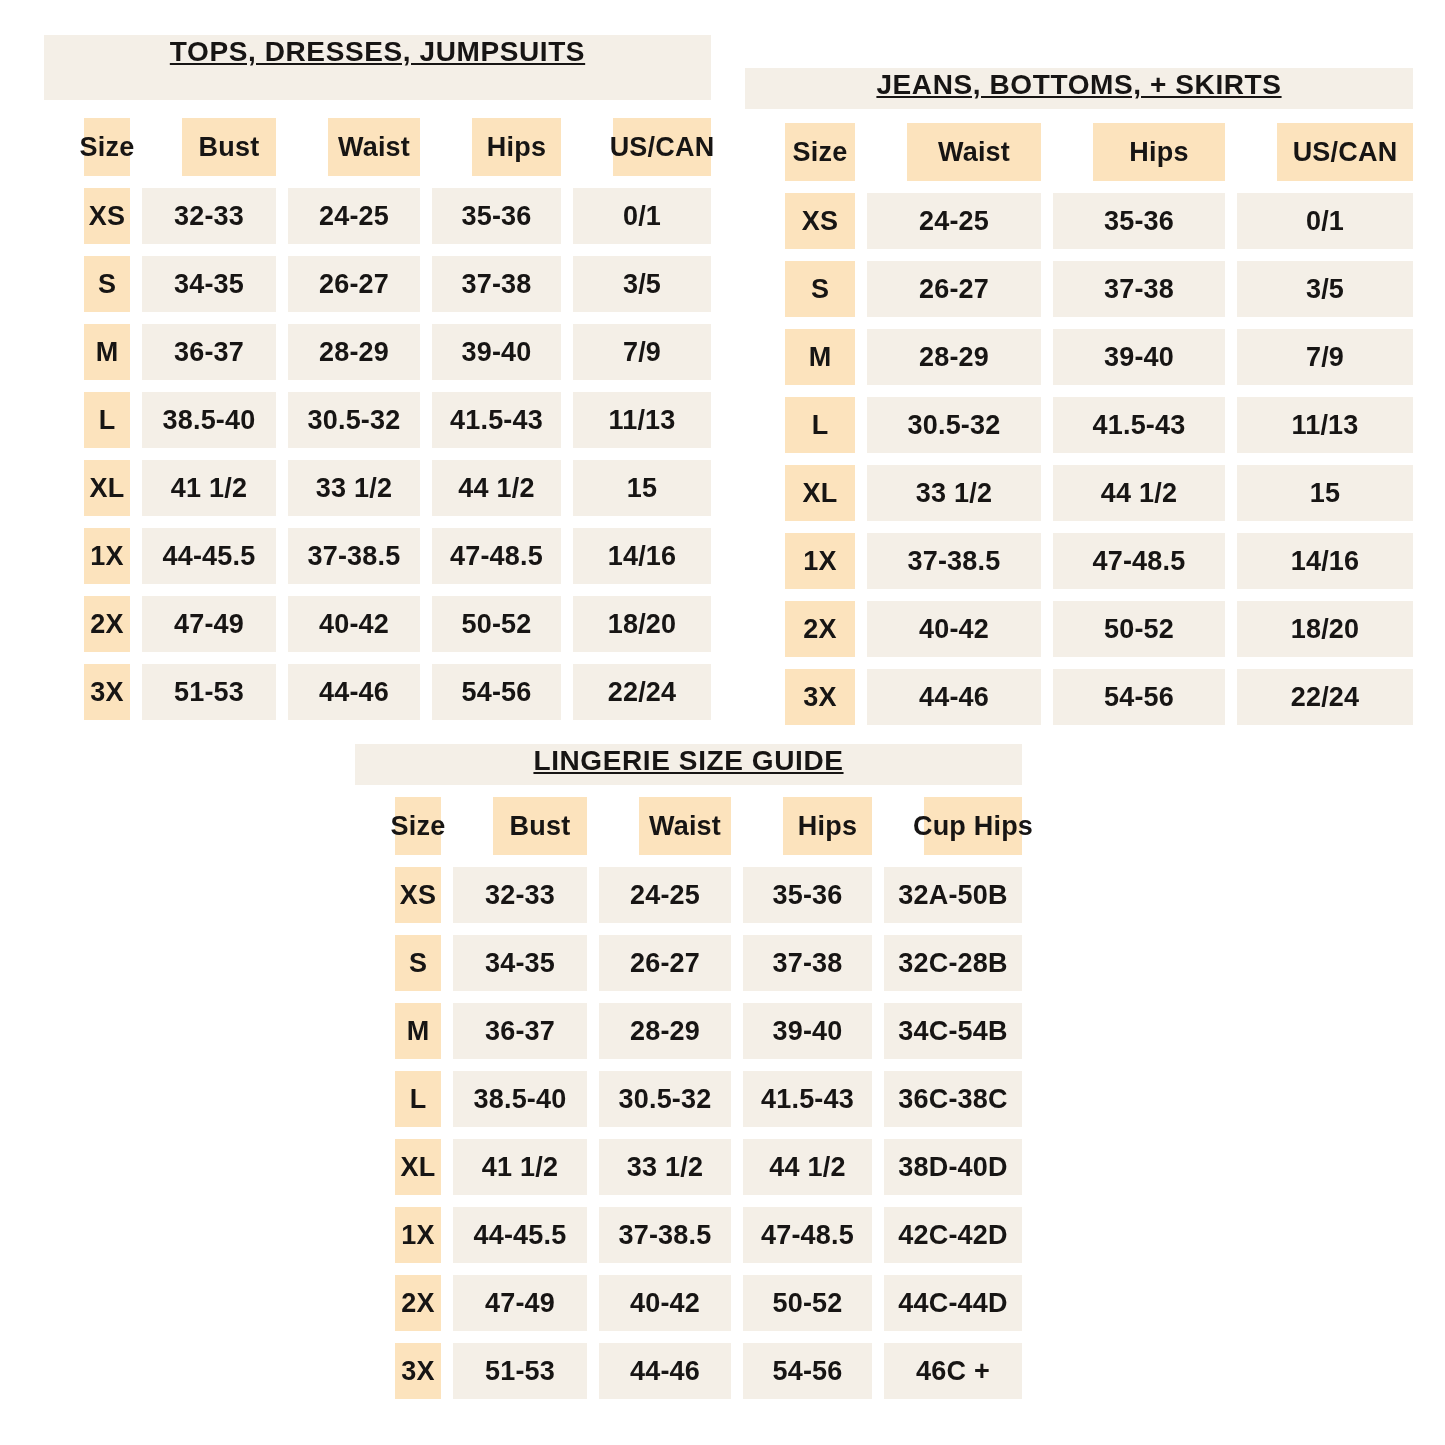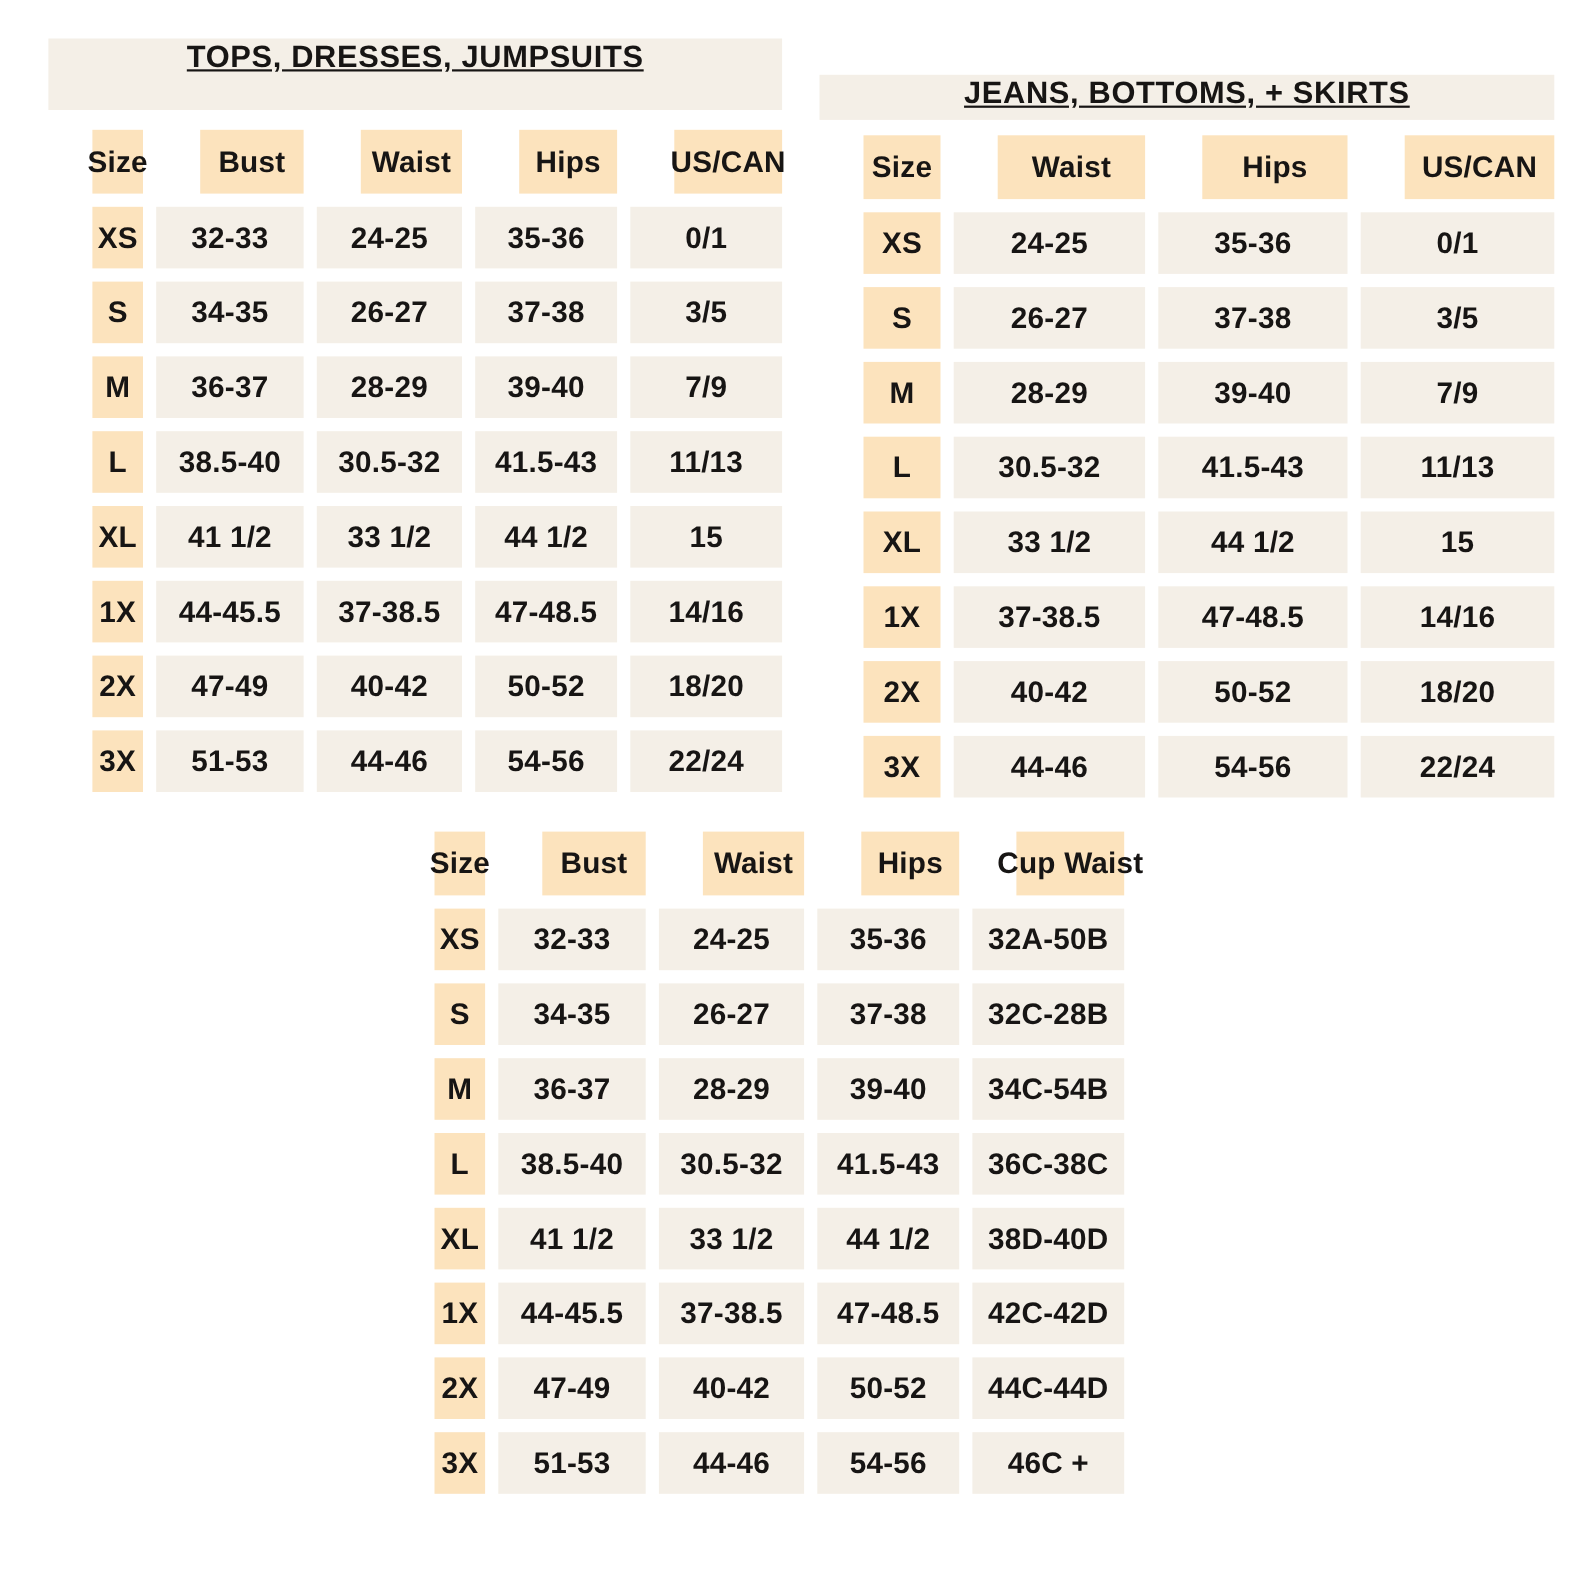--- a/index.html
+++ b/index.html
@@ -85,22 +85,25 @@
       <div class="trow"><div class="cell peach">M</div><div class="cell">28-29</div><div class="cell">39-40</div><div class="cell">7/9</div></div>
       <div class="trow"><div class="cell peach">L</div><div class="cell">30.5-32</div><div class="cell">41.5-43</div><div class="cell">11/13</div></div>
       <div class="trow"><div class="cell peach">XL</div><div class="cell">33 1/2</div><div class="cell">44 1/2</div><div class="cell">15</div></div>
       <div class="trow"><div class="cell peach">1X</div><div class="cell">37-38.5</div><div class="cell">47-48.5</div><div class="cell">14/16</div></div>
       <div class="trow"><div class="cell peach">2X</div><div class="cell">40-42</div><div class="cell">50-52</div><div class="cell">18/20</div></div>
       <div class="trow"><div class="cell peach">3X</div><div class="cell">44-46</div><div class="cell">54-56</div><div class="cell">22/24</div></div>
     </div>
 </section>
 
 <section class="size-chart" style="left:355px; top:744px; width:667px;">
+  <header class="title-bar" style="height:41px;">
+    <div class="title-main">LINGERIE SIZE GUIDE</div>
+  </header>
   <div class="grid" style="margin-top: 12px; grid-template-columns: 86px 134px 132px 129px 138px;">
-      <div class="trow"><div class="cell peach">Size</div><div class="cell peach">Bust</div><div class="cell peach">Waist</div><div class="cell peach">Hips</div><div class="cell peach">Cup Waist</div></div>
+      <div class="trow"><div class="cell peach">Size</div><div class="cell peach">Bust</div><div class="cell peach">Waist</div><div class="cell peach">Hips</div><div class="cell peach">Cup Hips</div></div>
       <div class="trow"><div class="cell peach">XS</div><div class="cell">32-33</div><div class="cell">24-25</div><div class="cell">35-36</div><div class="cell">32A-50B</div></div>
       <div class="trow"><div class="cell peach">S</div><div class="cell">34-35</div><div class="cell">26-27</div><div class="cell">37-38</div><div class="cell">32C-28B</div></div>
       <div class="trow"><div class="cell peach">M</div><div class="cell">36-37</div><div class="cell">28-29</div><div class="cell">39-40</div><div class="cell">34C-54B</div></div>
       <div class="trow"><div class="cell peach">L</div><div class="cell">38.5-40</div><div class="cell">30.5-32</div><div class="cell">41.5-43</div><div class="cell">36C-38C</div></div>
       <div class="trow"><div class="cell peach">XL</div><div class="cell">41 1/2</div><div class="cell">33 1/2</div><div class="cell">44 1/2</div><div class="cell">38D-40D</div></div>
       <div class="trow"><div class="cell peach">1X</div><div class="cell">44-45.5</div><div class="cell">37-38.5</div><div class="cell">47-48.5</div><div class="cell">42C-42D</div></div>
       <div class="trow"><div class="cell peach">2X</div><div class="cell">47-49</div><div class="cell">40-42</div><div class="cell">50-52</div><div class="cell">44C-44D</div></div>
       <div class="trow"><div class="cell peach">3X</div><div class="cell">51-53</div><div class="cell">44-46</div><div class="cell">54-56</div><div class="cell">46C +</div></div>
     </div>
 </section>

